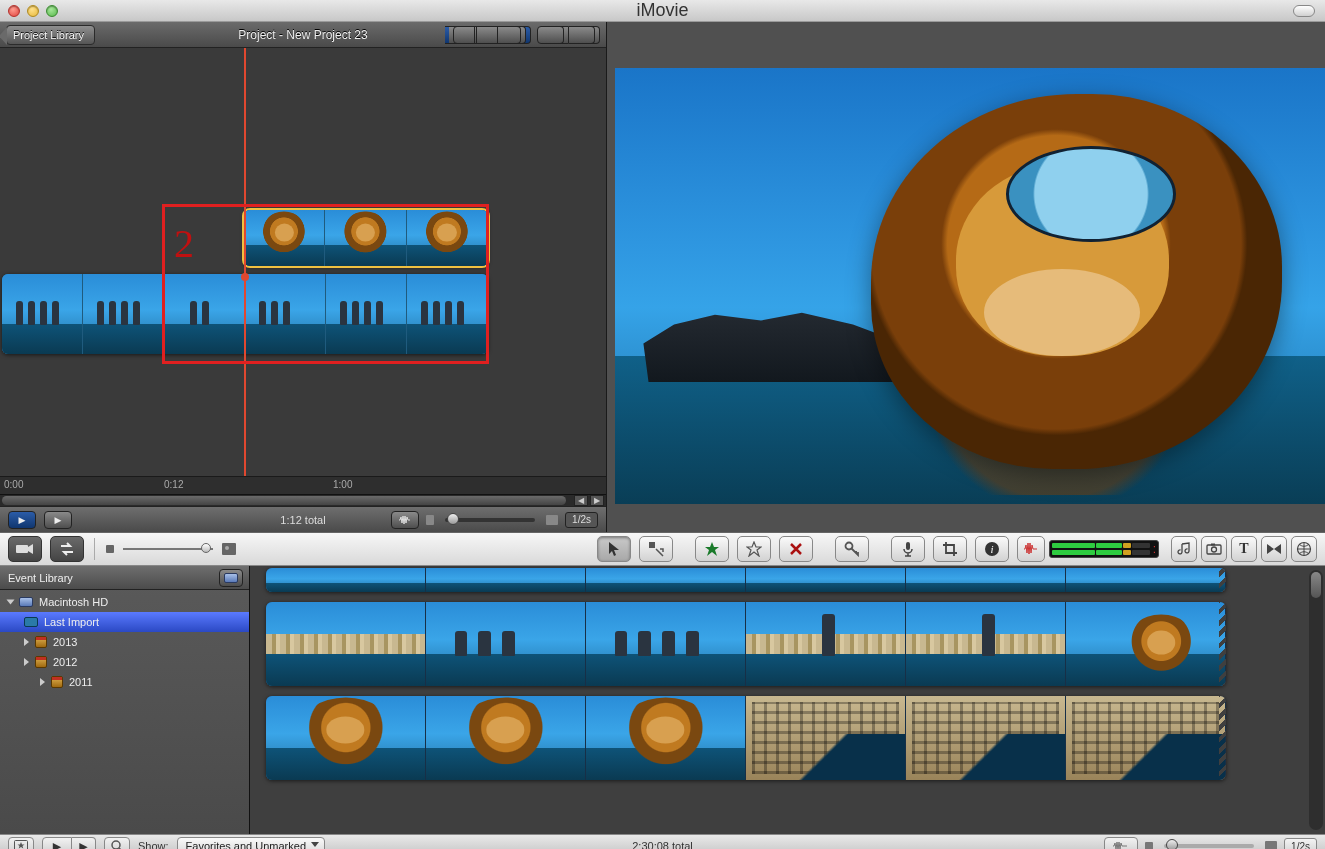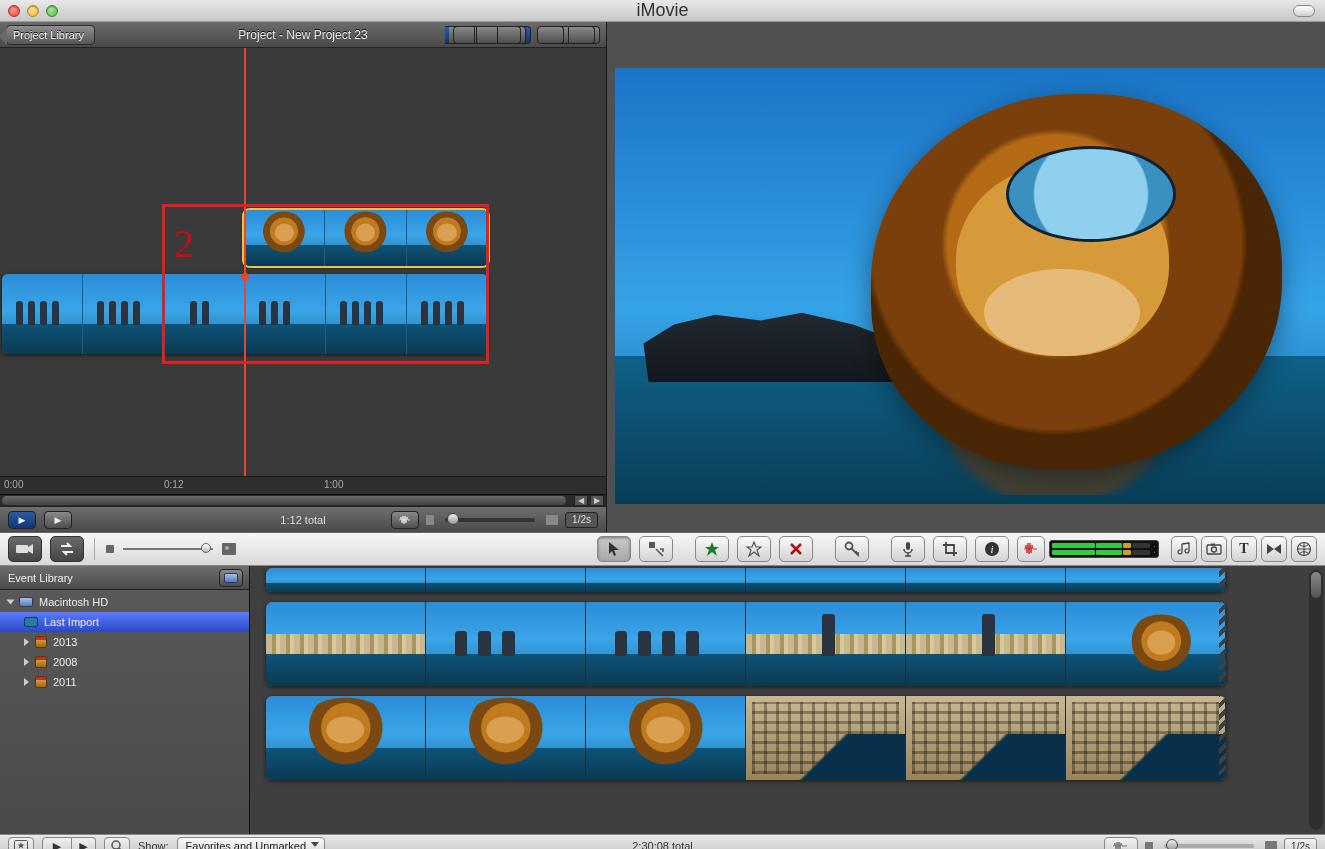--- a/index.html
+++ b/index.html
@@ -287,21 +287,21 @@
             <div class="critter c2"></div>
             <div class="critter c3"></div>
             <div class="critter c4"></div>
           </div>
       </div>
     </div>
 
     <div class="ruler">
       <span style="left:4px">0:00</span>
       <span style="left:164px">0:12</span>
-      <span style="left:324px">1:00</span>
+      <span style="left:333px">1:00</span>
     </div>
     <div class="hscroll">
       <div class="hscroll-thumb"></div>
       <div class="hscroll-arrows">
         <div class="hsa">◀</div>
         <div class="hsa">▶</div>
       </div>
     </div>
 
     <div class="project-footer">
@@ -501,23 +501,23 @@
         <span>Last Import</span>
       </div>
       <div class="tree-row" style="padding-left:24px">
         <span class="tri"></span>
         <span class="ic-cal"></span>
         <span>2013</span>
       </div>
       <div class="tree-row" style="padding-left:24px">
         <span class="tri"></span>
         <span class="ic-cal"></span>
-        <span>2008</span>
-      </div>
-      <div class="tree-row" style="padding-left:24px">
+        <span>2012</span>
+      </div>
+      <div class="tree-row" style="padding-left:40px">
         <span class="tri"></span>
         <span class="ic-cal"></span>
         <span>2011</span>
       </div>
     </div>
   </div>
 
   <div class="event-browser">
     <div class="event-row er-top jagged" style="width:960px">
       <div class="ethumb">

